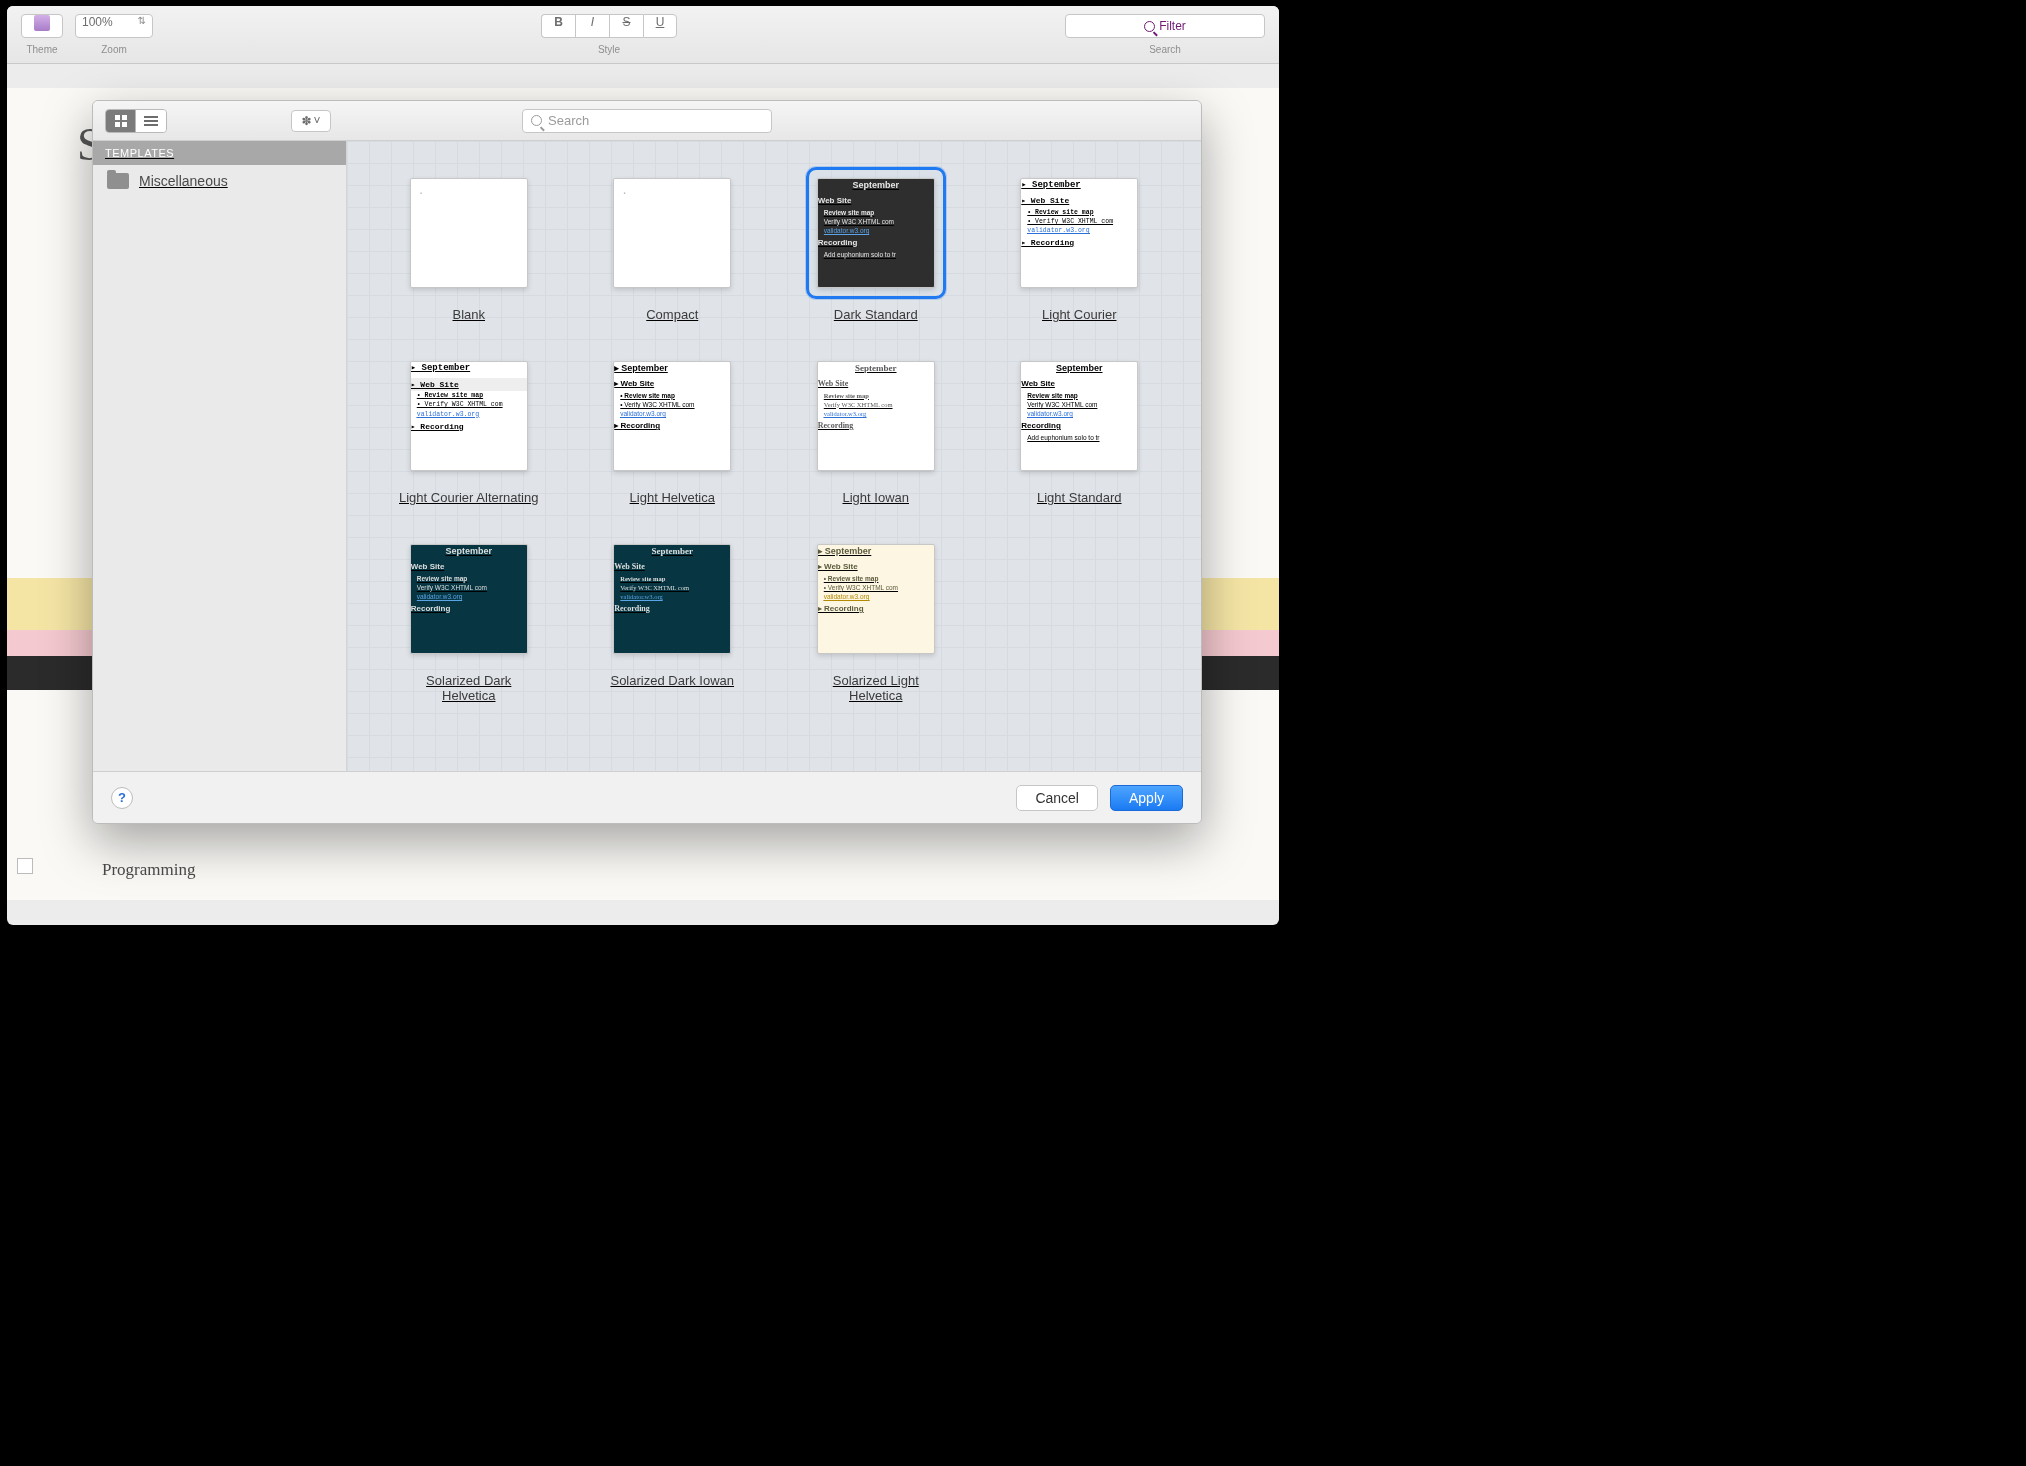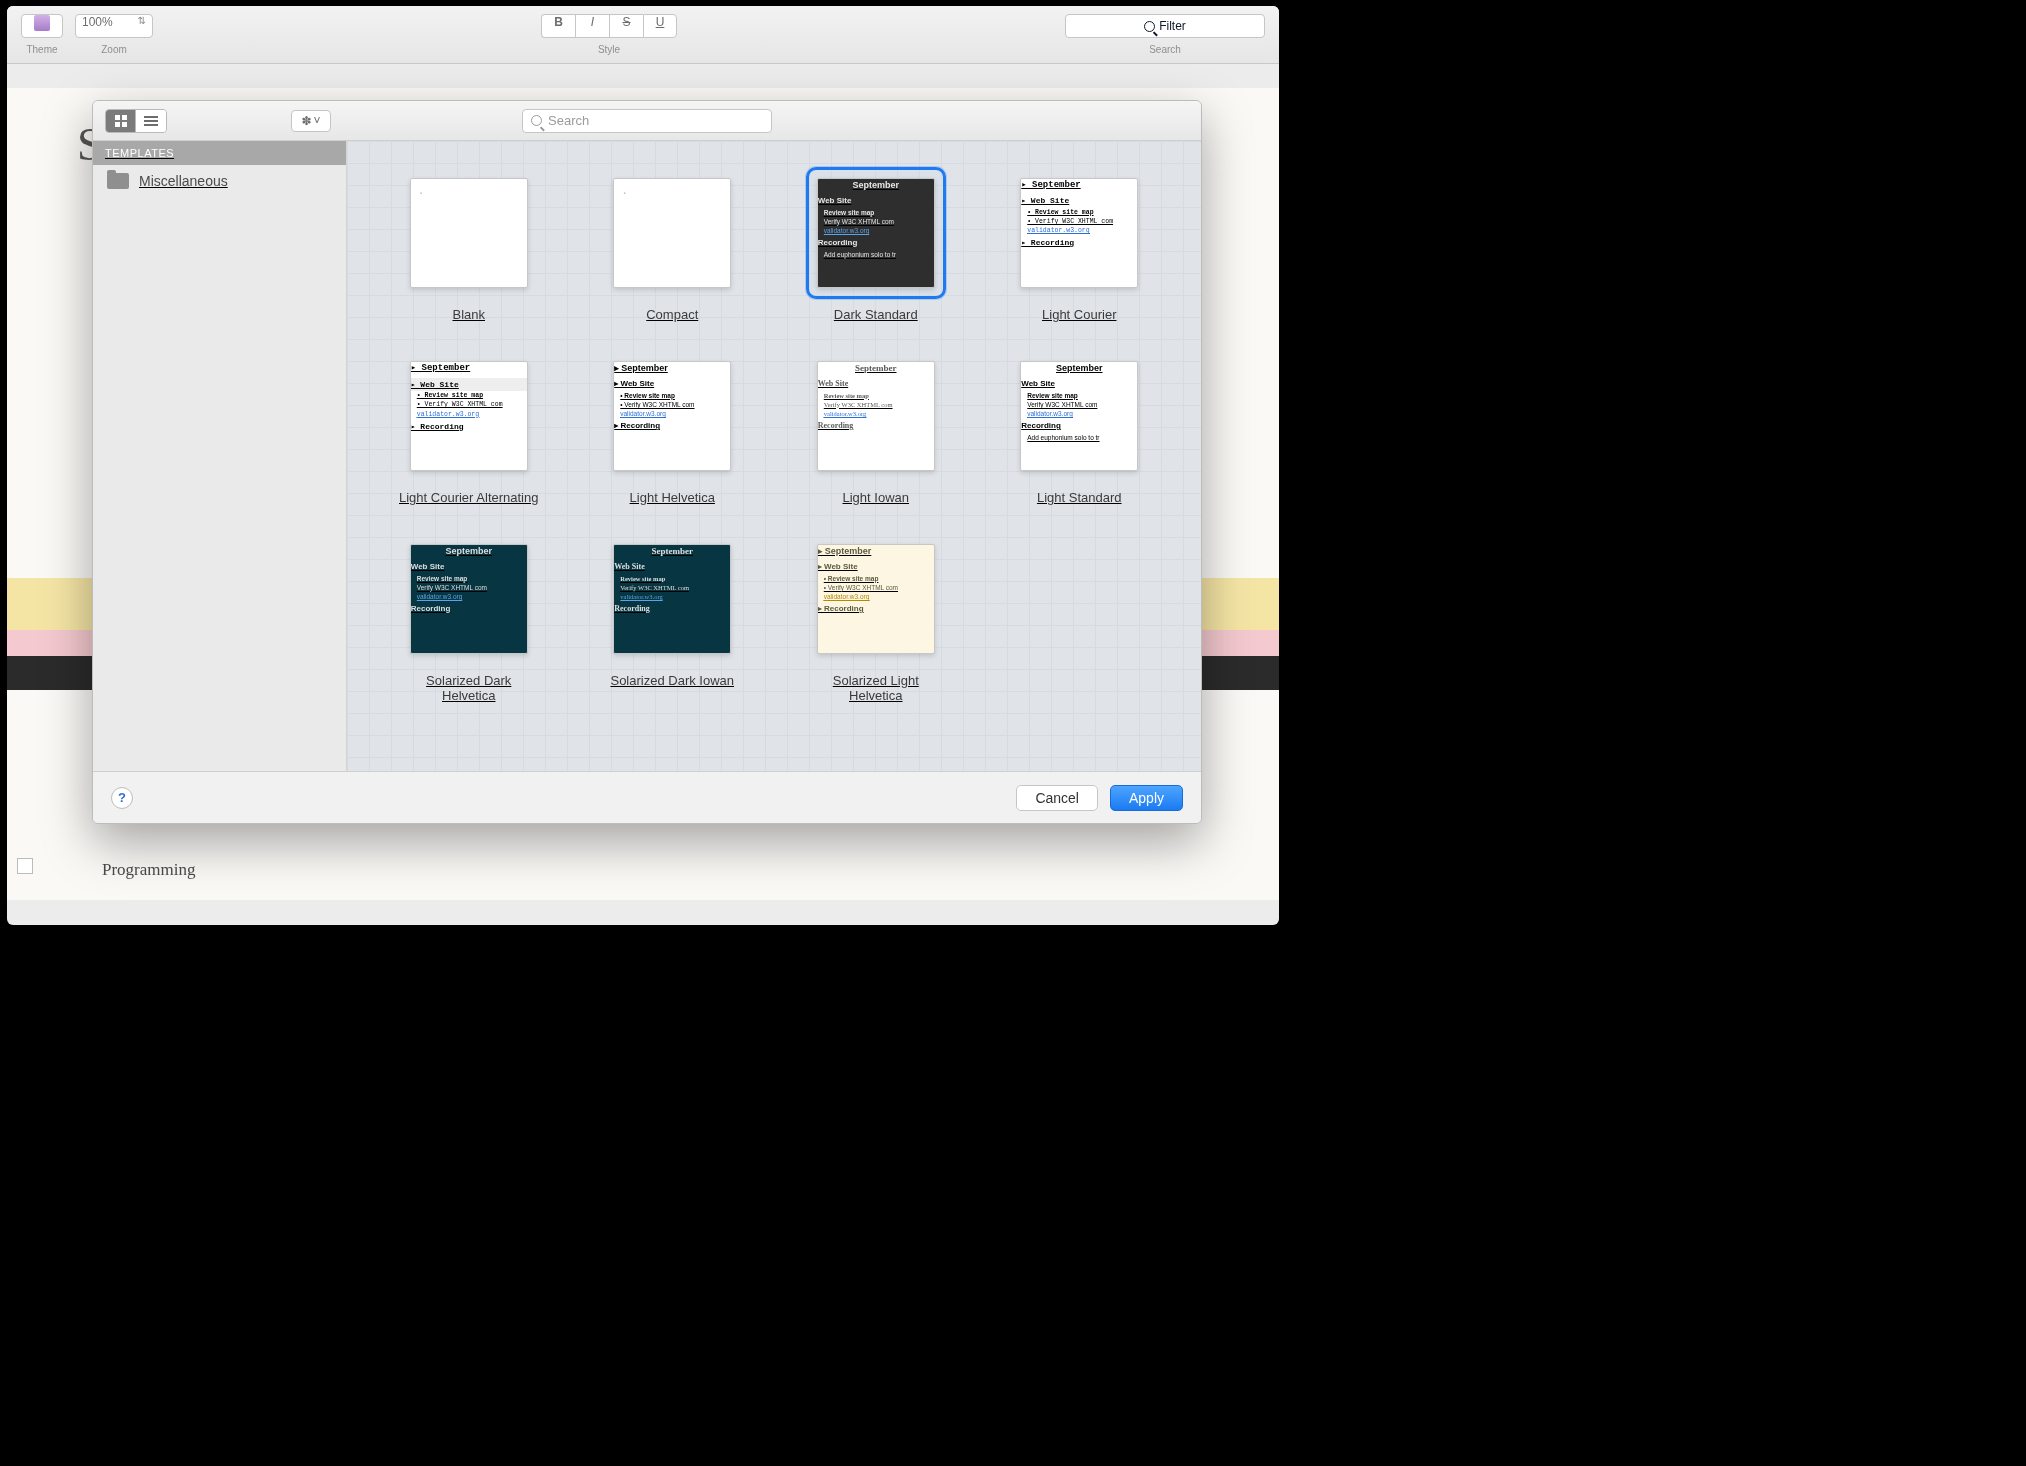--- a/index.html
+++ b/index.html
@@ -49,21 +49,21 @@
 .tb-btn{height:24px;border:1px solid #c6c6c6;border-radius:4px;background:#fff;display:flex;align-items:flex-start;justify-content:center;font-size:12px;color:#6d6d6d;}
 .theme-btn{width:42px;}
 .theme-swatch{width:16px;height:16px;background:linear-gradient(#d3b0e8,#a77cc8);border-radius:2px;}
 .zoom-btn{width:78px;justify-content:space-between;padding:0 6px;}
 .chev{font-size:10px;color:#8a8a8a;}
 .tlabel{font-size:10px;color:#8f8f8f;margin-top:4px;}
 .style-seg{display:flex;}
 .style-seg .tb-btn{width:34px;border-radius:0;border-right-width:0;}
 .style-seg .tb-btn:first-child{border-radius:4px 0 0 4px;}
 .style-seg .tb-btn:last-child{border-radius:0 4px 4px 0;border-right-width:1px;}
-.search-field{width:200px;height:24px;border:1px solid #c6c6c6;border-radius:4px;background:#fff;display:flex;align-items:center;justify-content:center;color:#0f172a;font-size:12px;gap:4px;}
+.search-field{width:200px;height:24px;border:1px solid #c6c6c6;border-radius:4px;background:#fff;display:flex;align-items:center;justify-content:center;color:#701a75;font-size:12px;gap:4px;}
 .toolbar .spacer{flex:1;}
 .doc-body{position:absolute;top:82px;left:0;right:0;bottom:25px;background:#faf9f6;padding:30px 70px;color:#3a3a3a;}
 .big-s{font-family:Georgia,serif;font-size:46px;color:#555;}
 .row-stripe{position:absolute;left:0;right:0;height:26px;}
 .row-y1{top:490px;background:#f5e5a5;}
 .row-y2{top:516px;background:#f5e5a5;}
 .row-pink{top:542px;background:#f4c9cf;}
 .row-dark{top:568px;height:34px;background:#2b2b2b;}
 .outline-text{position:absolute;left:95px;font-family:Georgia,serif;font-size:17px;color:#4a4a4a;}
 .ot1{top:712px;}

